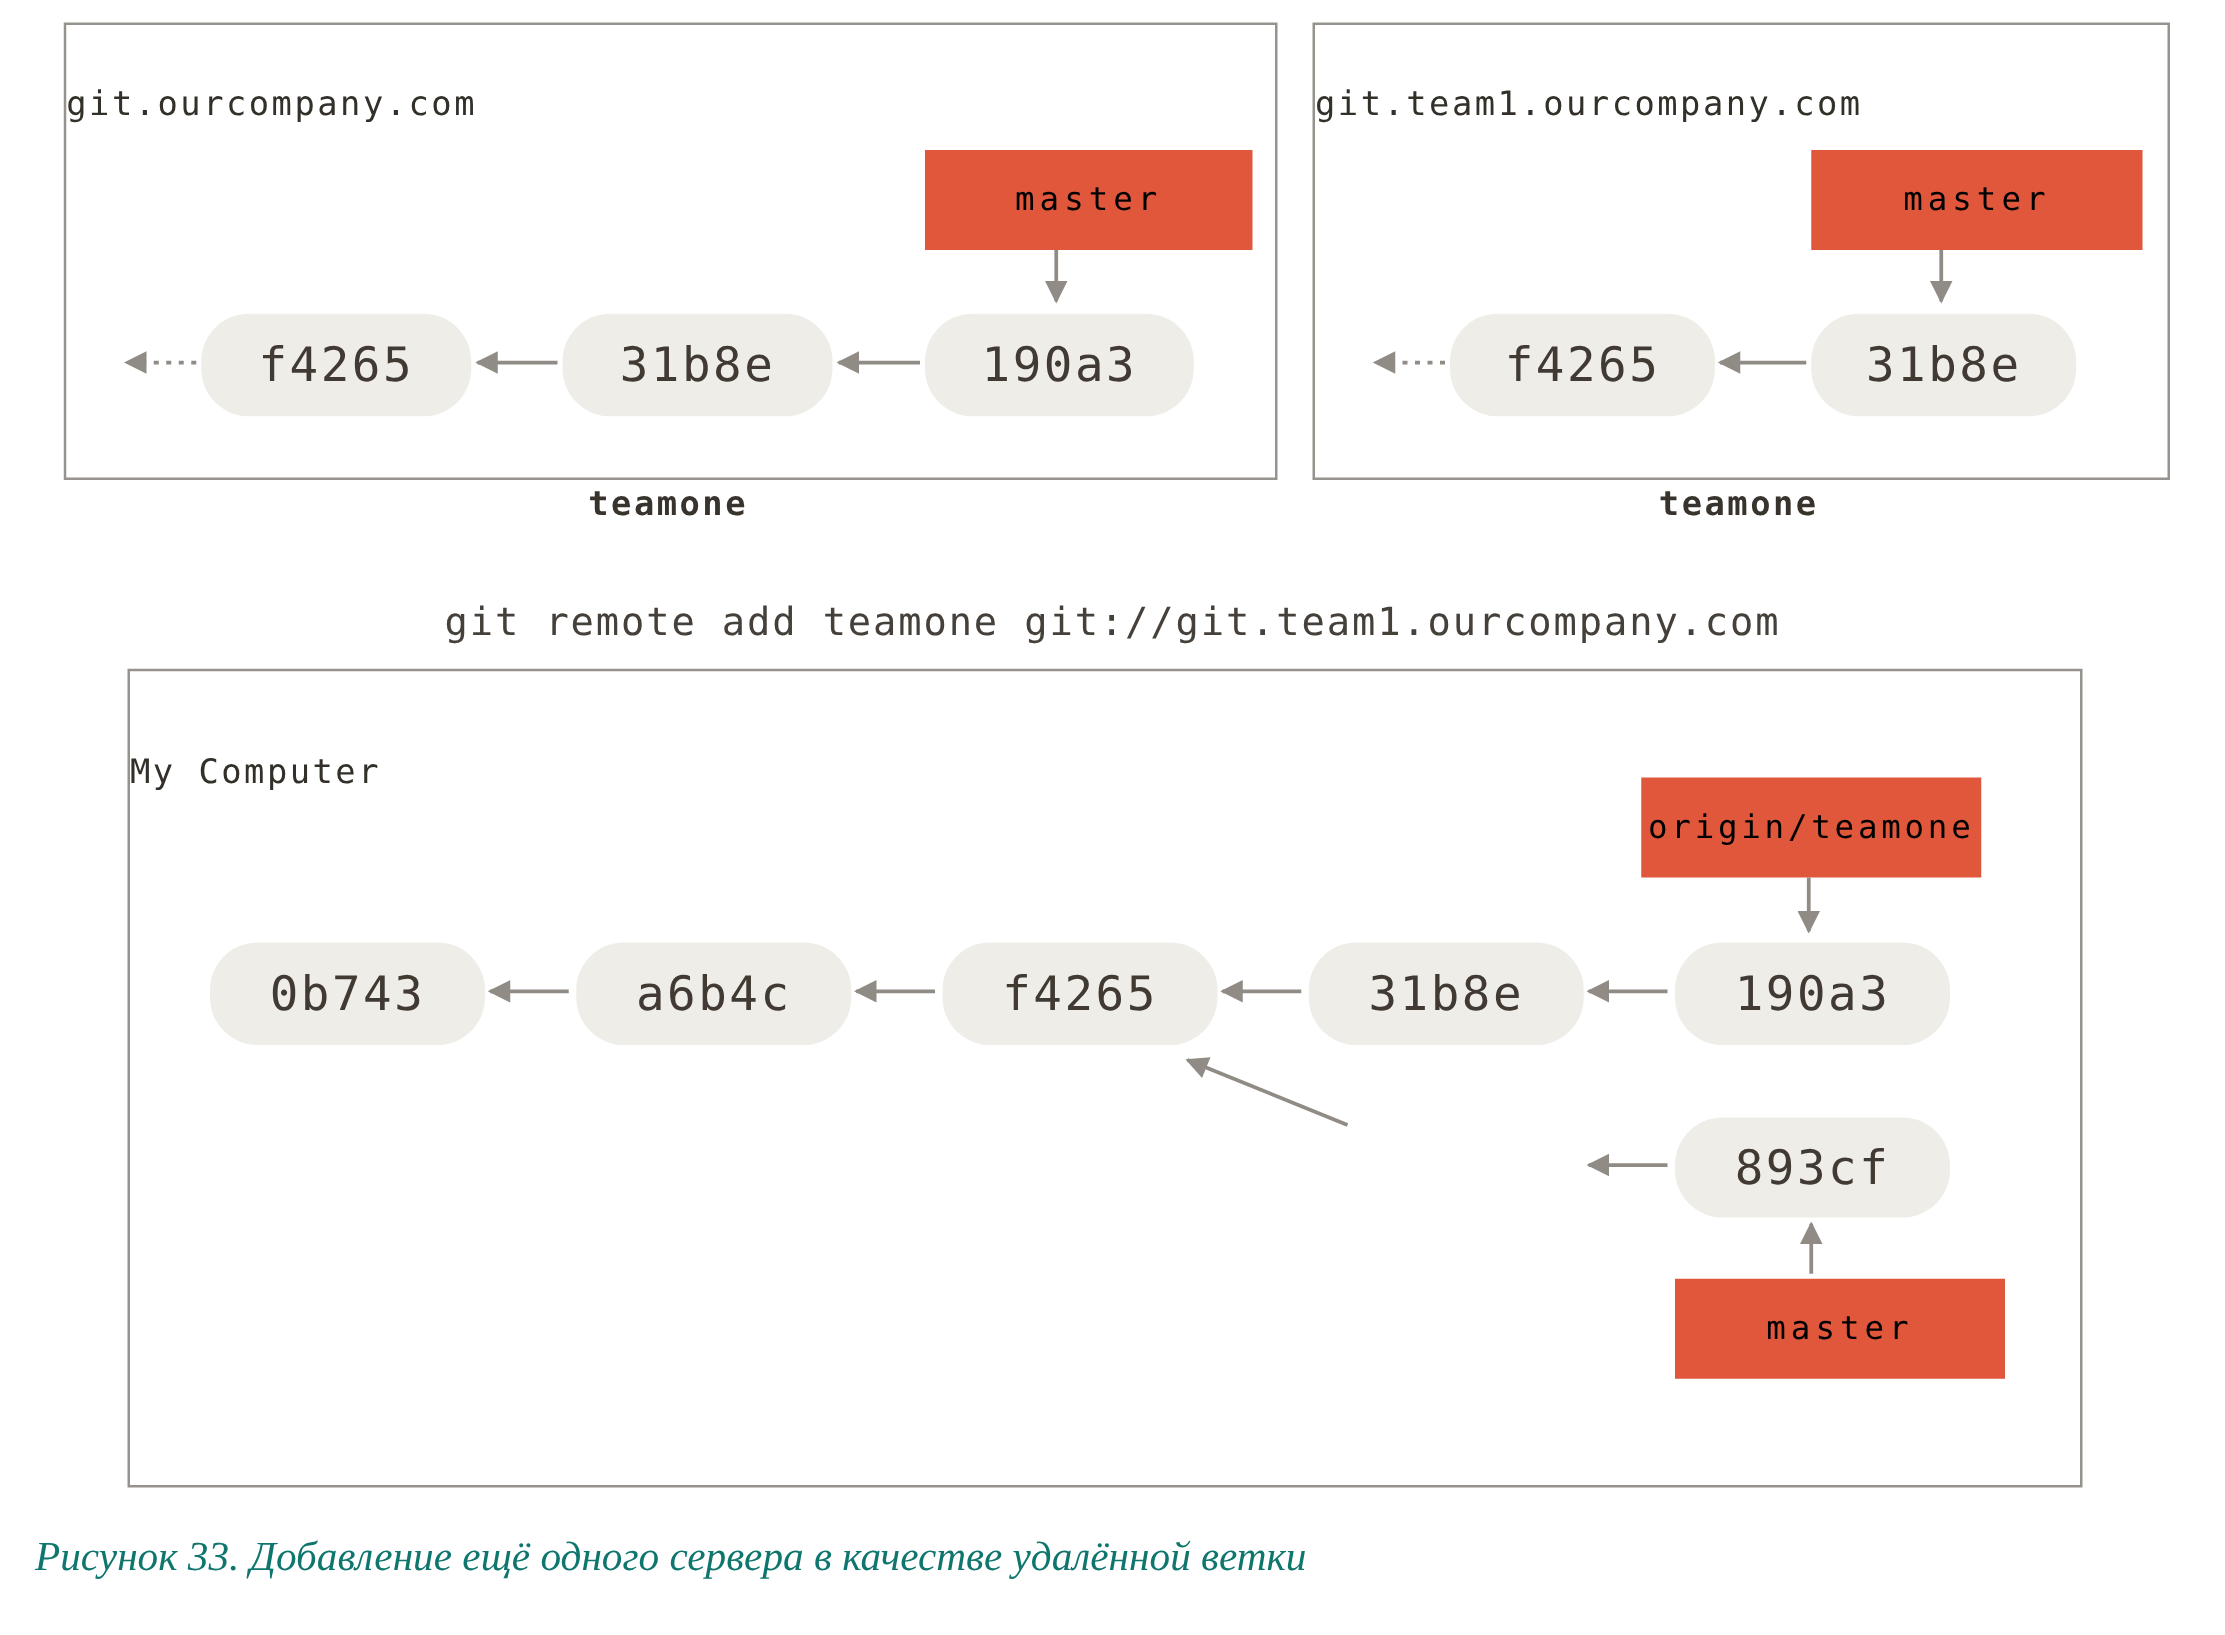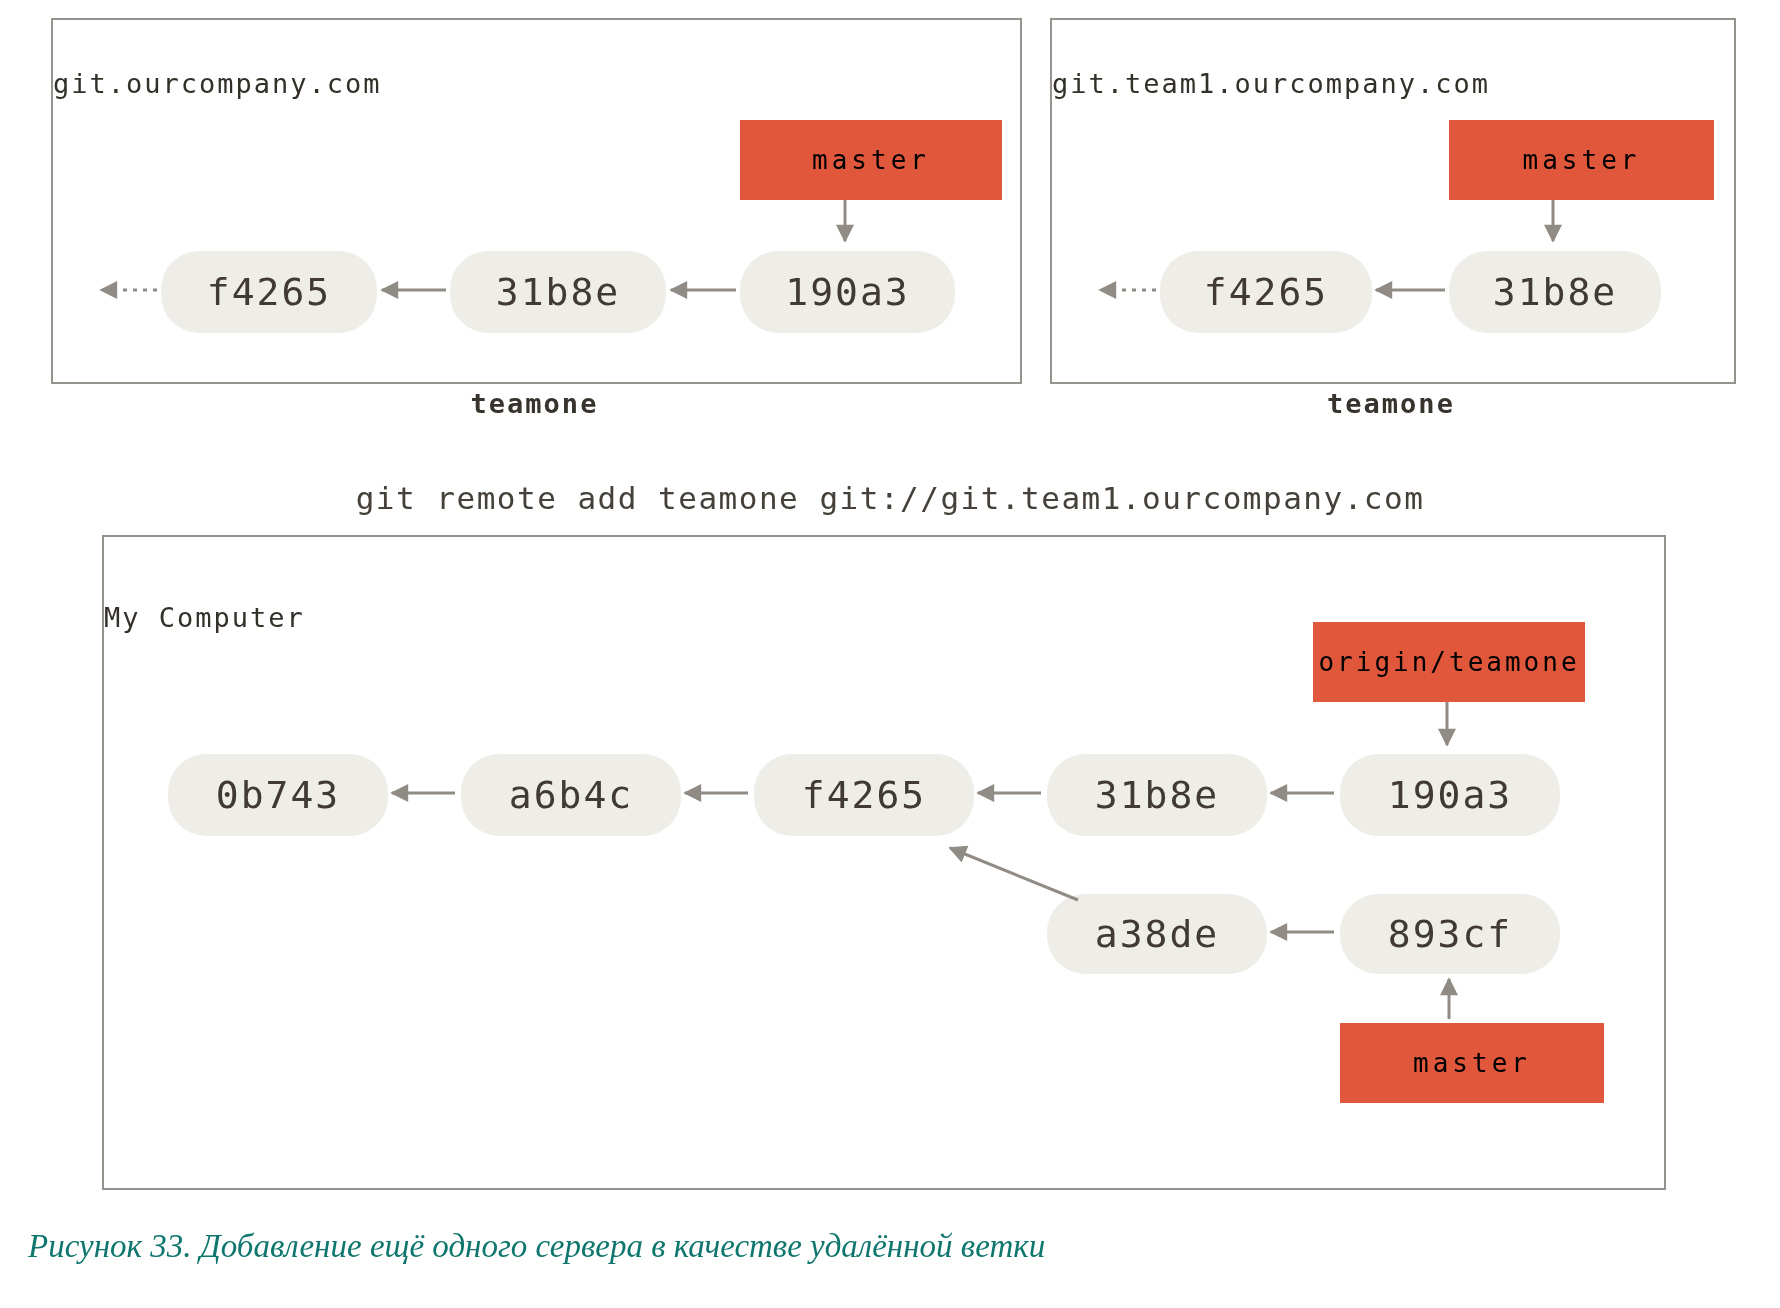--- a/index.html
+++ b/index.html
@@ -84,23 +84,20 @@
     <div class="commit" style="left:650px;top:217px;width:220px;">
       <span class="commit-label">f4265</span>
     </div>
     <div class="commit" style="left:943px;top:217px;width:220px;">
       <span class="commit-label">31b8e</span>
     </div>
     <div class="commit" style="left:1236px;top:217px;width:220px;">
       <span class="commit-label">190a3</span>
     </div>
 
-    <div class="commit" style="left:943px;top:357px;width:220px;height:80px;">
-      <span class="commit-label">a38de</span>
-    </div>
     <div class="commit" style="left:1236px;top:357px;width:220px;height:80px;">
       <span class="commit-label">893cf</span>
     </div>
 
     <div class="branch-tag" style="left:1236px;top:486px;width:264px;height:80px;">
       <span>master</span>
     </div>
   </div>
 
   <svg class="arrow-layer" viewBox="0 0 1780 1308" xmlns="http://www.w3.org/2000/svg">

